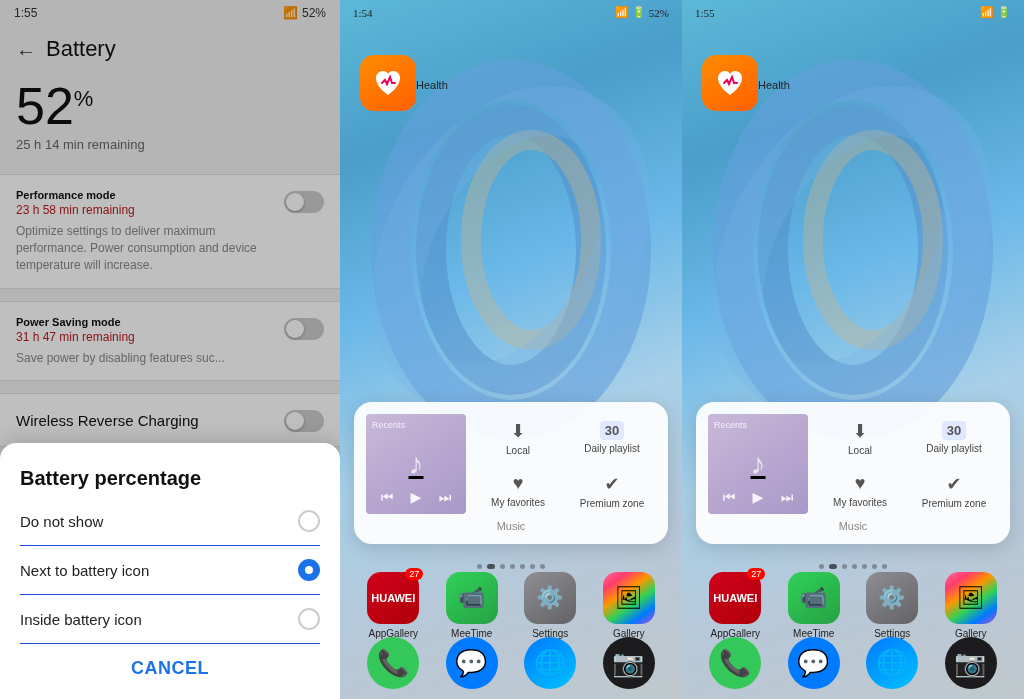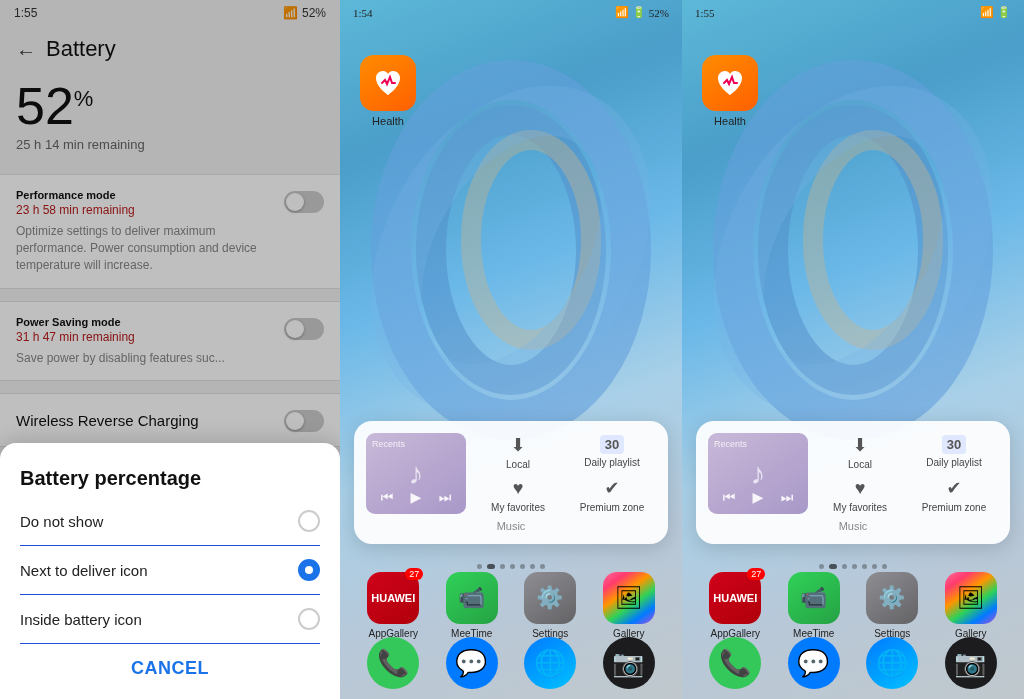--- a/index.html
+++ b/index.html
@@ -274,21 +274,20 @@
       align-items: center;
       gap: 3px;
     }
 
     
     .health-icon {
       position: absolute;
       top: 55px;
       left: 20px;
       display: flex;
-      flex-direction: column;
       align-items: center;
       z-index: 5;
     }
 
     .app-icon-img {
       width: 56px;
       height: 56px;
       border-radius: 14px;
       display: flex;
       align-items: center;
@@ -320,29 +319,30 @@
       box-shadow: 0 4px 20px rgba(0,0,0,0.15);
     }
 
     .music-widget-inner {
       display: flex;
       gap: 8px;
     }
 
     .music-album {
       width: 100px;
-      height: 81px;
-      border-radius: 9px;
+      height: 100px;
+      border-radius: 4px;
       background: linear-gradient(145deg, #c8b8d8, #a898c8);
       display: flex;
       flex-direction: column;
       align-items: center;
       justify-content: center;
       position: relative;
       flex-shrink: 0;
+      text-decoration: underline;
     }
 
     .music-note {
       font-size: 30px;
       color: rgba(255,255,255,0.7);
     }
 
     .music-recents {
       position: absolute;
       top: 6px;
@@ -555,21 +555,21 @@
   <div class="dialog-overlay">
     <div class="dialog-box">
       <div class="dialog-title">Battery percentage</div>
 
       <div class="radio-option">
         <span class="radio-label">Do not show</span>
         <div class="radio-circle"></div>
       </div>
 
       <div class="radio-option">
-        <span class="radio-label">Next to deliver icon</span>
+        <span class="radio-label">Next to battery icon</span>
         <div class="radio-circle selected"></div>
       </div>
 
       <div class="radio-option">
         <span class="radio-label">Inside battery icon</span>
         <div class="radio-circle"></div>
       </div>
 
       <div class="dialog-cancel">CANCEL</div>
     </div>

